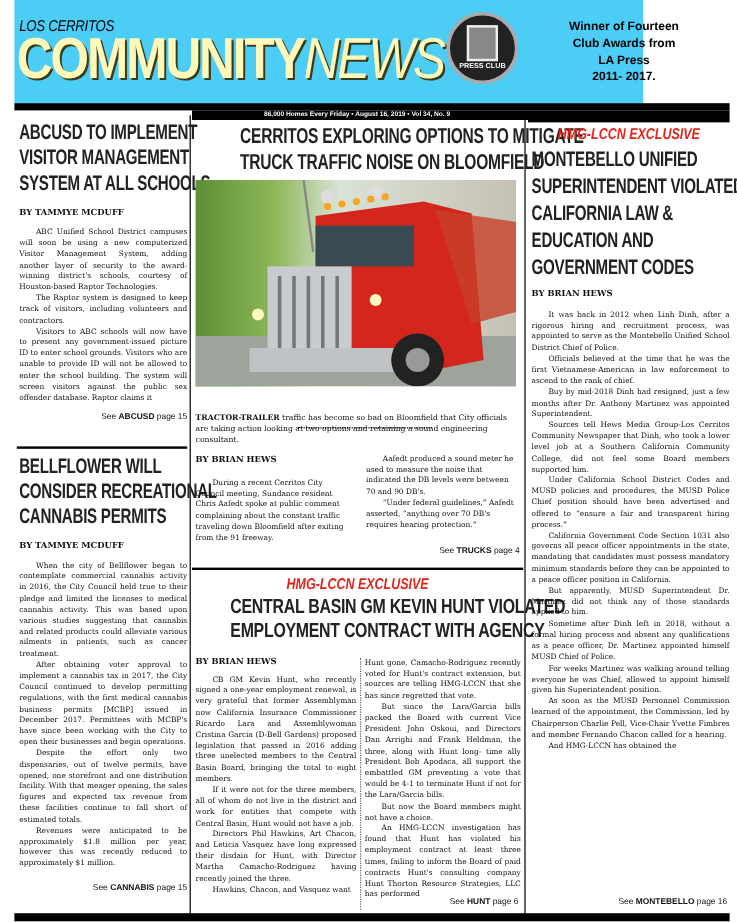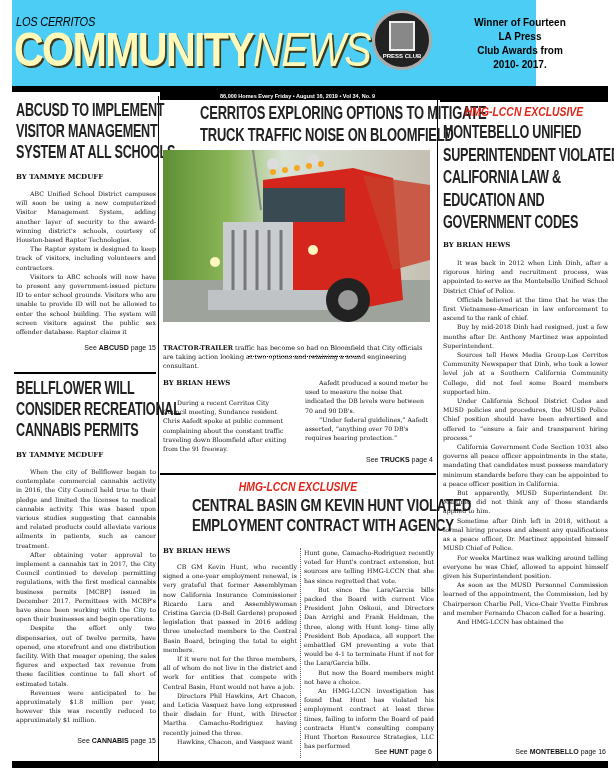--- a/index.html
+++ b/index.html
@@ -37,23 +37,23 @@
 
 <div class="masthead">
   <div class="mast-sub">LOS CERRITOS</div>
   <div class="mast-title"><span class="bold">COMMUNITY</span><span class="thin">NEWS</span></div>
   <div class="seal">
     <div class="inner"></div>
     <span>PRESS CLUB</span>
   </div>
   <div class="award">
     <div>Winner of Fourteen</div>
+    <div>Club Awards from</div>
     <div>LA Press</div>
-    <div>Club Awards from</div>
-    <div>2010- 2017.</div>
+    <div>2011- 2017.</div>
   </div>
 </div>
 <div class="topbar"></div>
 <div class="datebar">86,000 Homes Every Friday • August 16, 2019 • Vol 34, No. 9</div>
 
 <div class="vrule" style="left:158px; top:96px; height:665px;"></div>
 <div class="vrule" style="left:437px; top:100px; height:374px;"></div>
 <div class="vrule" style="left:437px; top:474px; height:287px;"></div>
 
 <div style="position:absolute; left:16px; top:100px; width:140px;">

